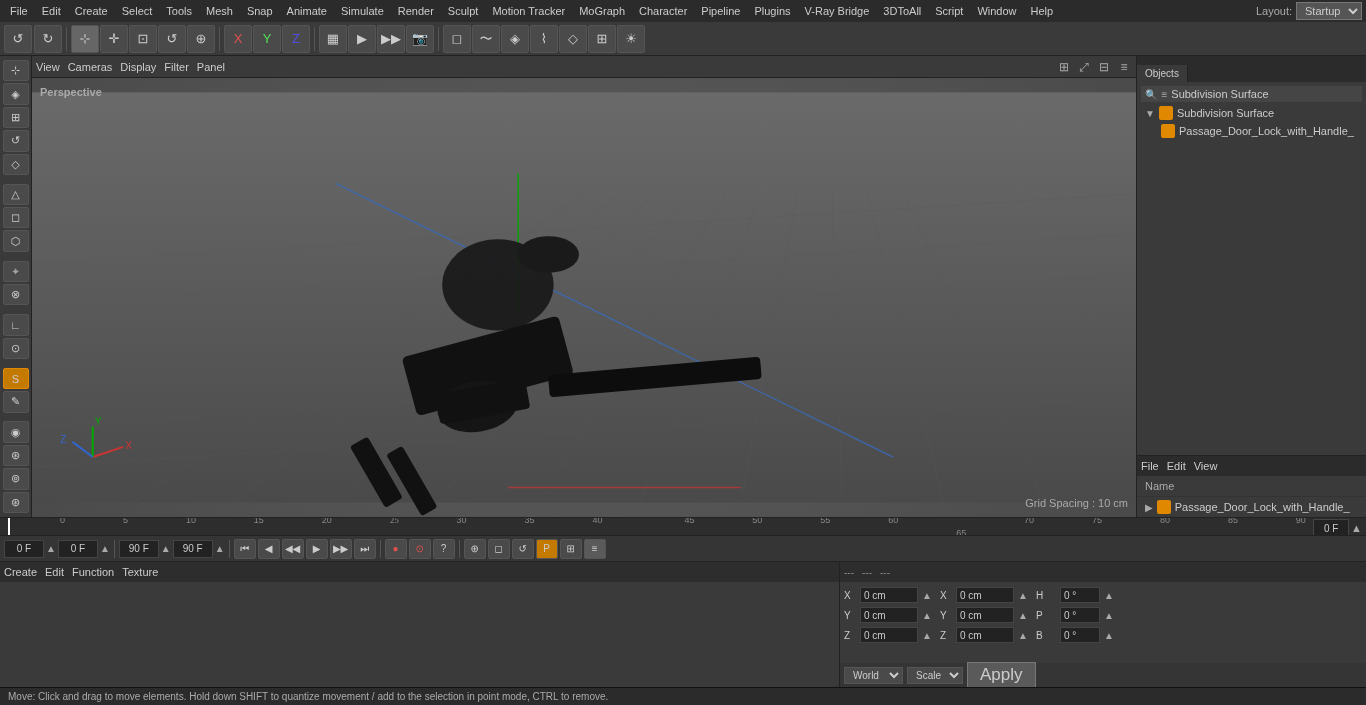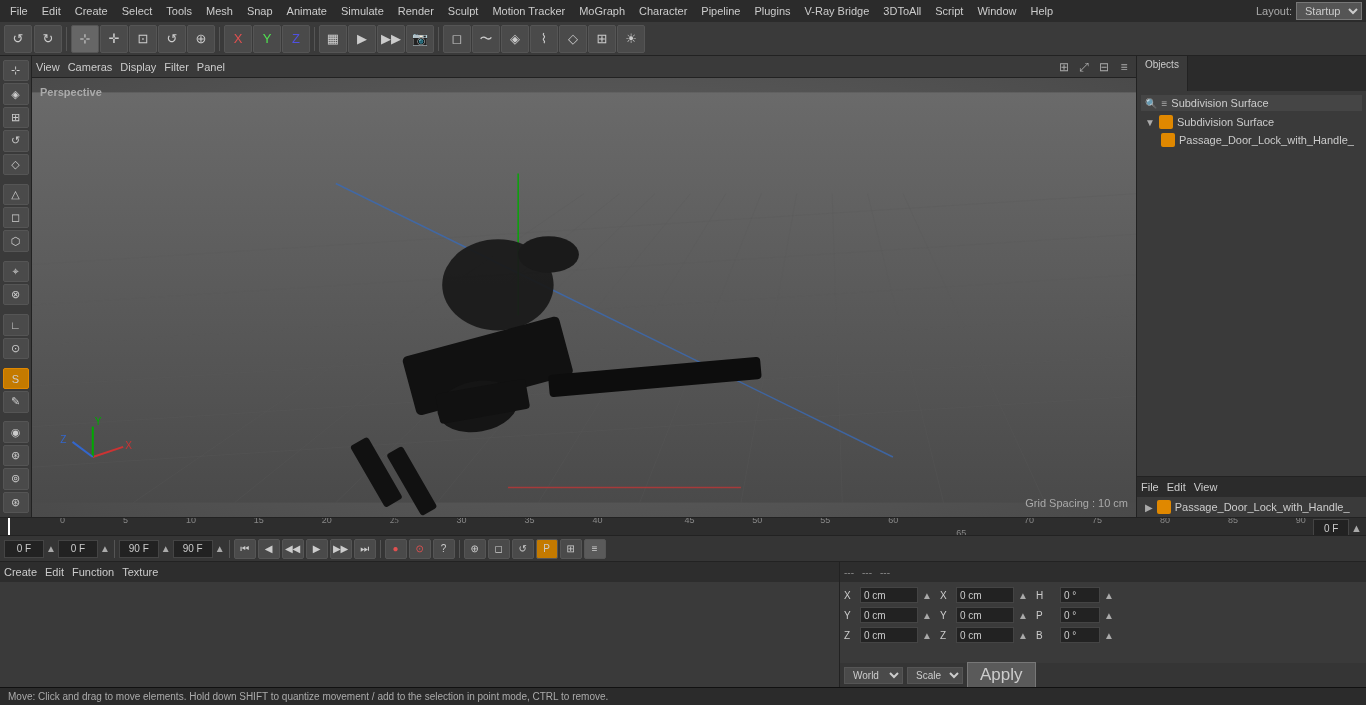--- a/index.html
+++ b/index.html
@@ -36,21 +36,21 @@
 
     #viewport { flex: 1; background: #5a5a5a; position: relative; overflow: hidden; }
     #viewport-canvas { width: 100%; height: 100%; background: radial-gradient(ellipse at center, #6a6a6a 0%, #4a4a4a 100%); position: relative; }
 
     
     #perspective-label { position: absolute; top: 8px; left: 8px; color: #aaa; font-size: 11px; font-weight: bold; }
     #grid-spacing-label { position: absolute; bottom: 8px; right: 8px; color: #aaa; font-size: 11px; }
 
     
     #right-panel { width: 230px; background: #3a3a3a; border-left: 1px solid #222; display: flex; flex-direction: column; flex-shrink: 0; }
-    #right-panel-tabs { display: flex; background: #2b2b2b; height: 35px; }
+    #right-panel-tabs { display: flex; background: #2b2b2b; height: 26px; align-items: flex-end; }
     .right-tab { padding: 3px 8px; font-size: 10px; color: #aaa; cursor: pointer; border-right: 1px solid #222; }
     .right-tab.active { background: #3a3a3a; color: #ccc; }
 
     
     #object-tree { flex: 1; overflow: auto; padding: 4px; }
     .tree-header { display: flex; align-items: center; gap: 4px; padding: 2px 4px; background: #454545; margin-bottom: 2px; }
     .tree-item { display: flex; align-items: center; gap: 4px; padding: 2px 4px; padding-left: 16px; }
     .tree-icon { width: 14px; height: 14px; background: #e08800; border-radius: 2px; display: inline-block; flex-shrink: 0; }
     .tree-text { font-size: 11px; color: #ccc; white-space: nowrap; overflow: hidden; }
 
@@ -321,20 +321,21 @@
       </div>
     </div>
 
     <div id="right-panel-divider"></div>
 
     <div id="right-panel-menu">
       <span class="rp-menu-item">File</span>
       <span class="rp-menu-item">Edit</span>
       <span class="rp-menu-item">View</span>
     </div>
+    <div id="name-row">Name</div>
     <div id="obj-item-row">
       <span class="expand-icon">▶</span>
       <span class="tree-icon" style="background:#e08800;"></span>
       <span style="font-size:11px;color:#ccc;overflow:hidden;white-space:nowrap;">Passage_Door_Lock_with_Handle_</span>
     </div>
 
   </div>
 
 </div>
 

